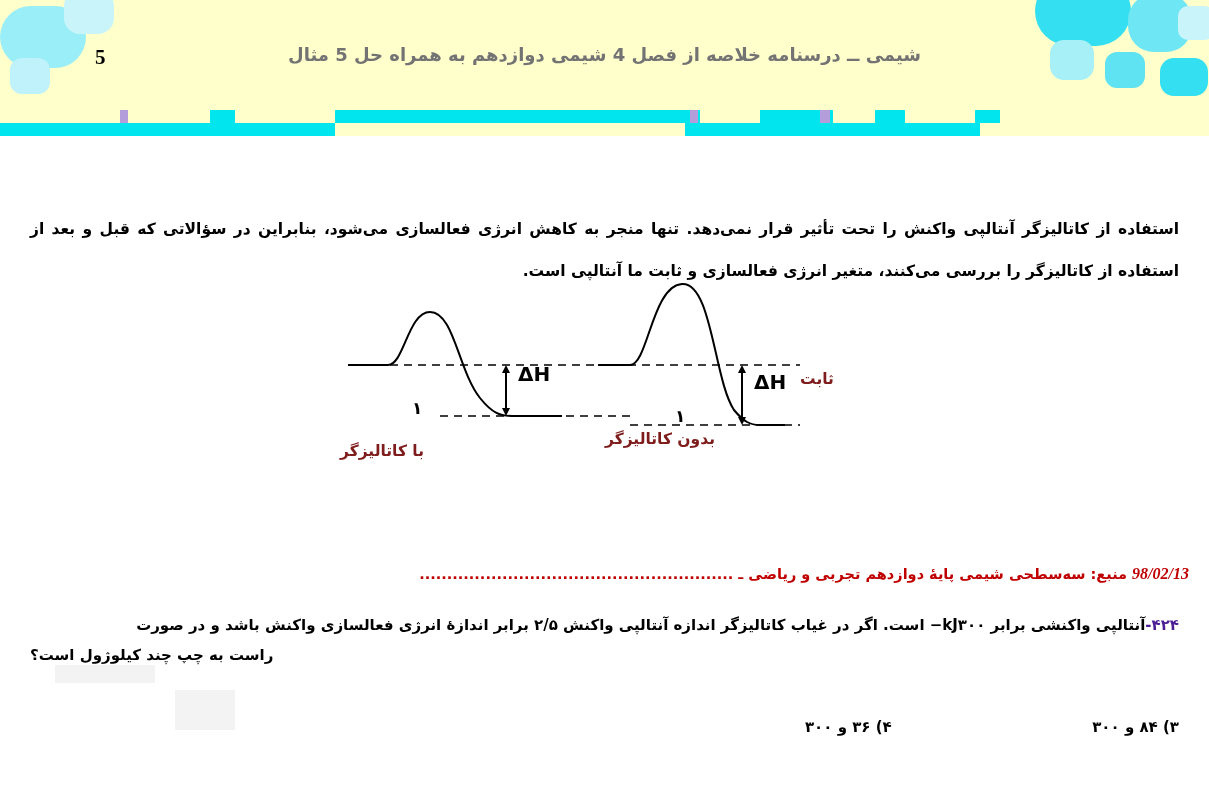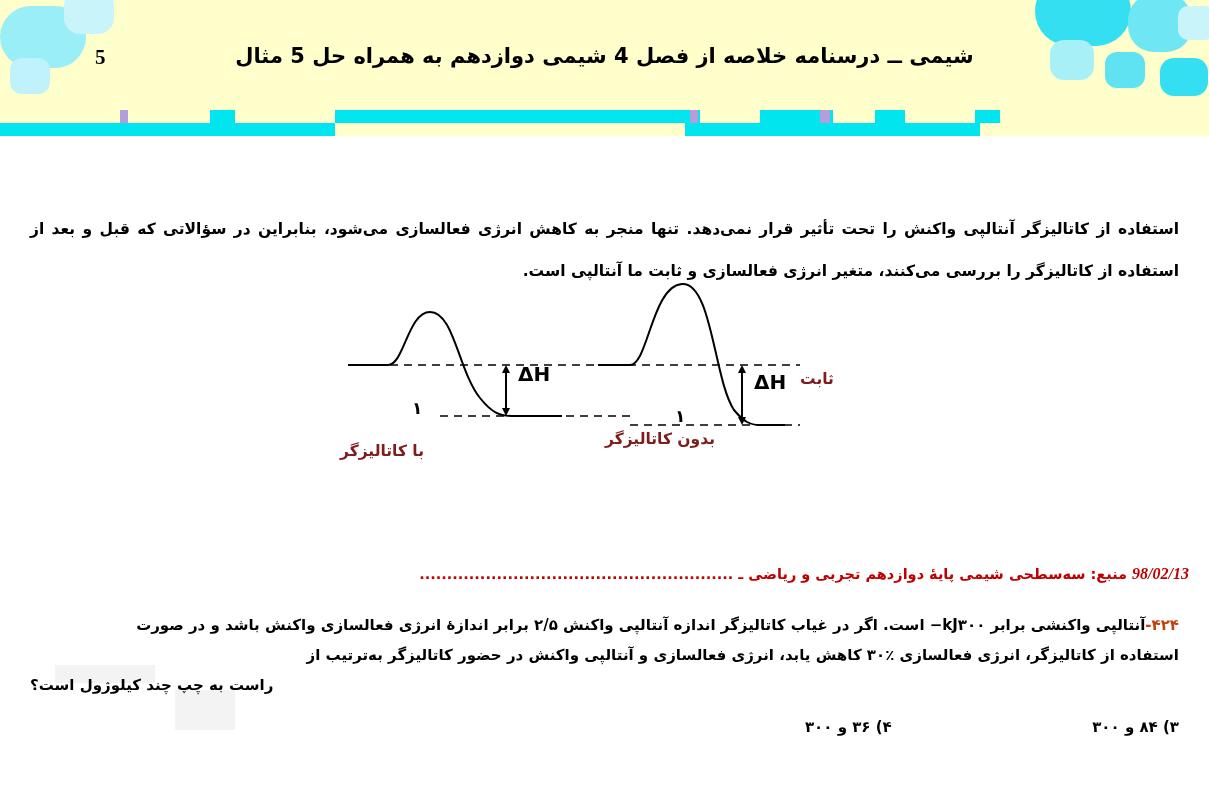--- a/index.html
+++ b/index.html
@@ -24,23 +24,23 @@
     height: 110px;
     background: #ffffcc;
     overflow: hidden;
   }
   .header-title {
     position: absolute;
     top: 44px;
     left: 0;
     width: 1209px;
     text-align: center;
-    font-size: 21px;
-    font-weight: bold;
-    color: #000000;
+    font-size: 18px;
+    font-weight: bold;
+    color: #737373;
     direction: rtl;
   }
   .page-number {
     position: absolute;
     top: 45px;
     left: 95px;
     font-size: 21px;
     font-weight: bold;
     font-family: "Liberation Serif", serif;
     color: #000000;
@@ -151,21 +151,21 @@
     top: 610px;
     left: 30px;
     width: 1149px;
     direction: rtl;
     text-align: justify;
     font-size: 15px;
     font-weight: bold;
     line-height: 30px;
     color: #000;
   }
-  .q-num { color: #c2410c; }
+  .q-num { color: #4c1d95; }
   .q-last { text-align: left; }
 
   
   .options {
     position: absolute;
     top: 718px;
     left: 30px;
     width: 1149px;
     direction: rtl;
     display: flex;
@@ -266,20 +266,19 @@
 <div class="source-line">
   <span class="source-date">98/02/13</span>
   <span>منبع: سه‌سطحی شیمی پایهٔ دوازدهم تجربی و ریاضی ـ</span>
   <span class="dots">.........................................................</span>
 </div>
 
 <div class="question">
   <div>
     <span class="q-num">۴۲۴-</span><span>آنتالپی واکنشی برابر  kJ۳۰۰− است. اگر در غیاب کاتالیزگر اندازه آنتالپی واکنش ۲/۵ برابر اندازهٔ انرژی فعالسازی واکنش باشد و در صورت</span>
   </div>
-  <div>استفاده از کاتالیزگر، انرژی فعالسازی ٪۳۰ کاهش یابد، انرژی فعالسازی و آنتالپی واکنش در حضور کاتالیزگر به‌ترتیب از</div>
   <div class="q-last">راست به چپ چند کیلوژول است؟</div>
 </div>
 
 <div class="options">
   <div class="option">۳) ۸۴ و ۳۰۰</div>
   <div class="option">۴) ۳۶ و ۳۰۰</div>
 </div>
 
 </body></html>

